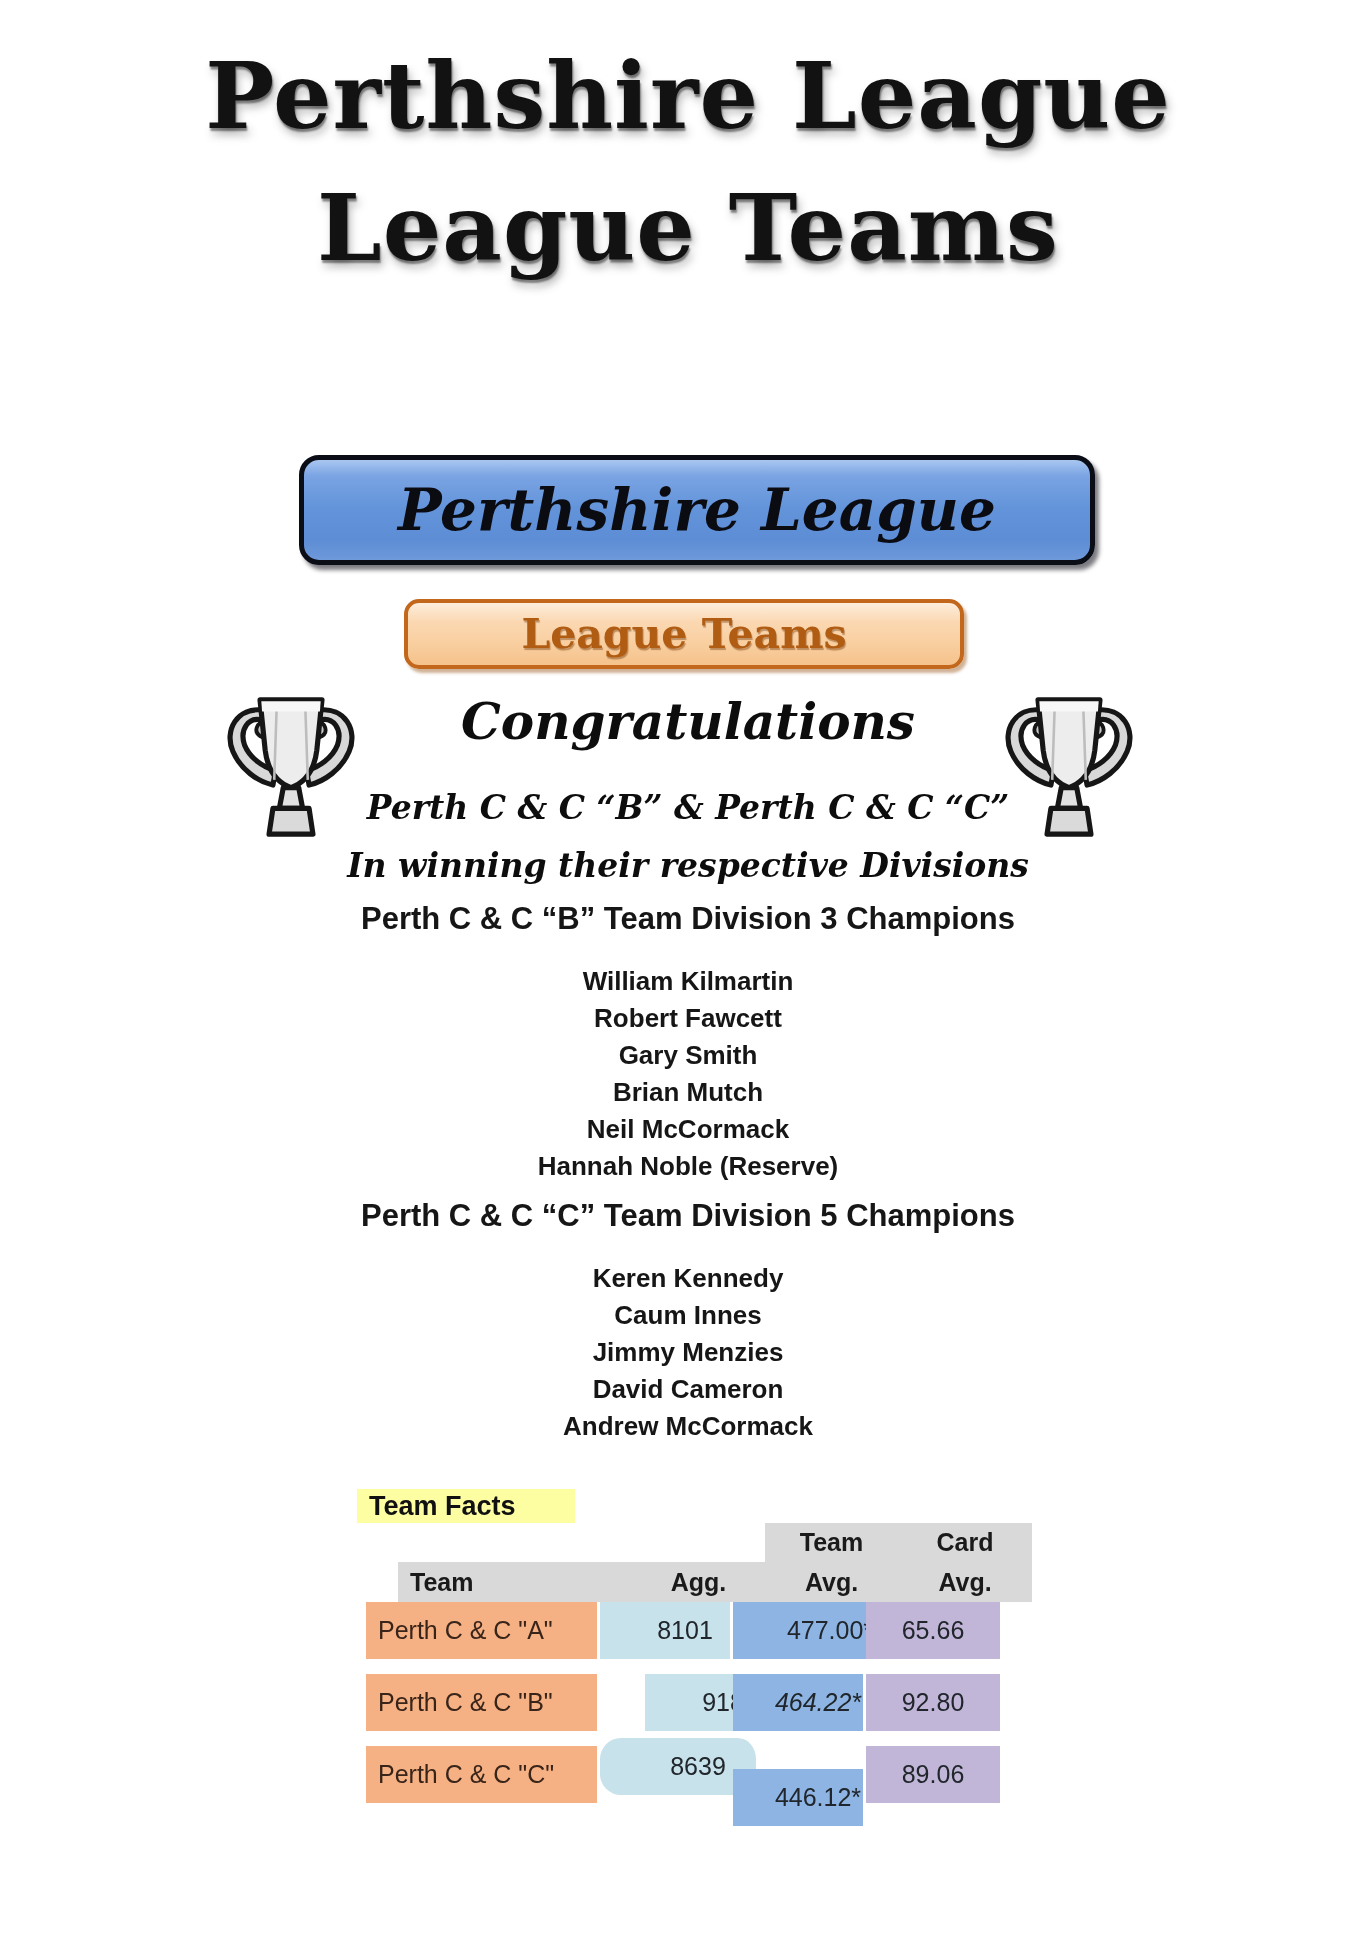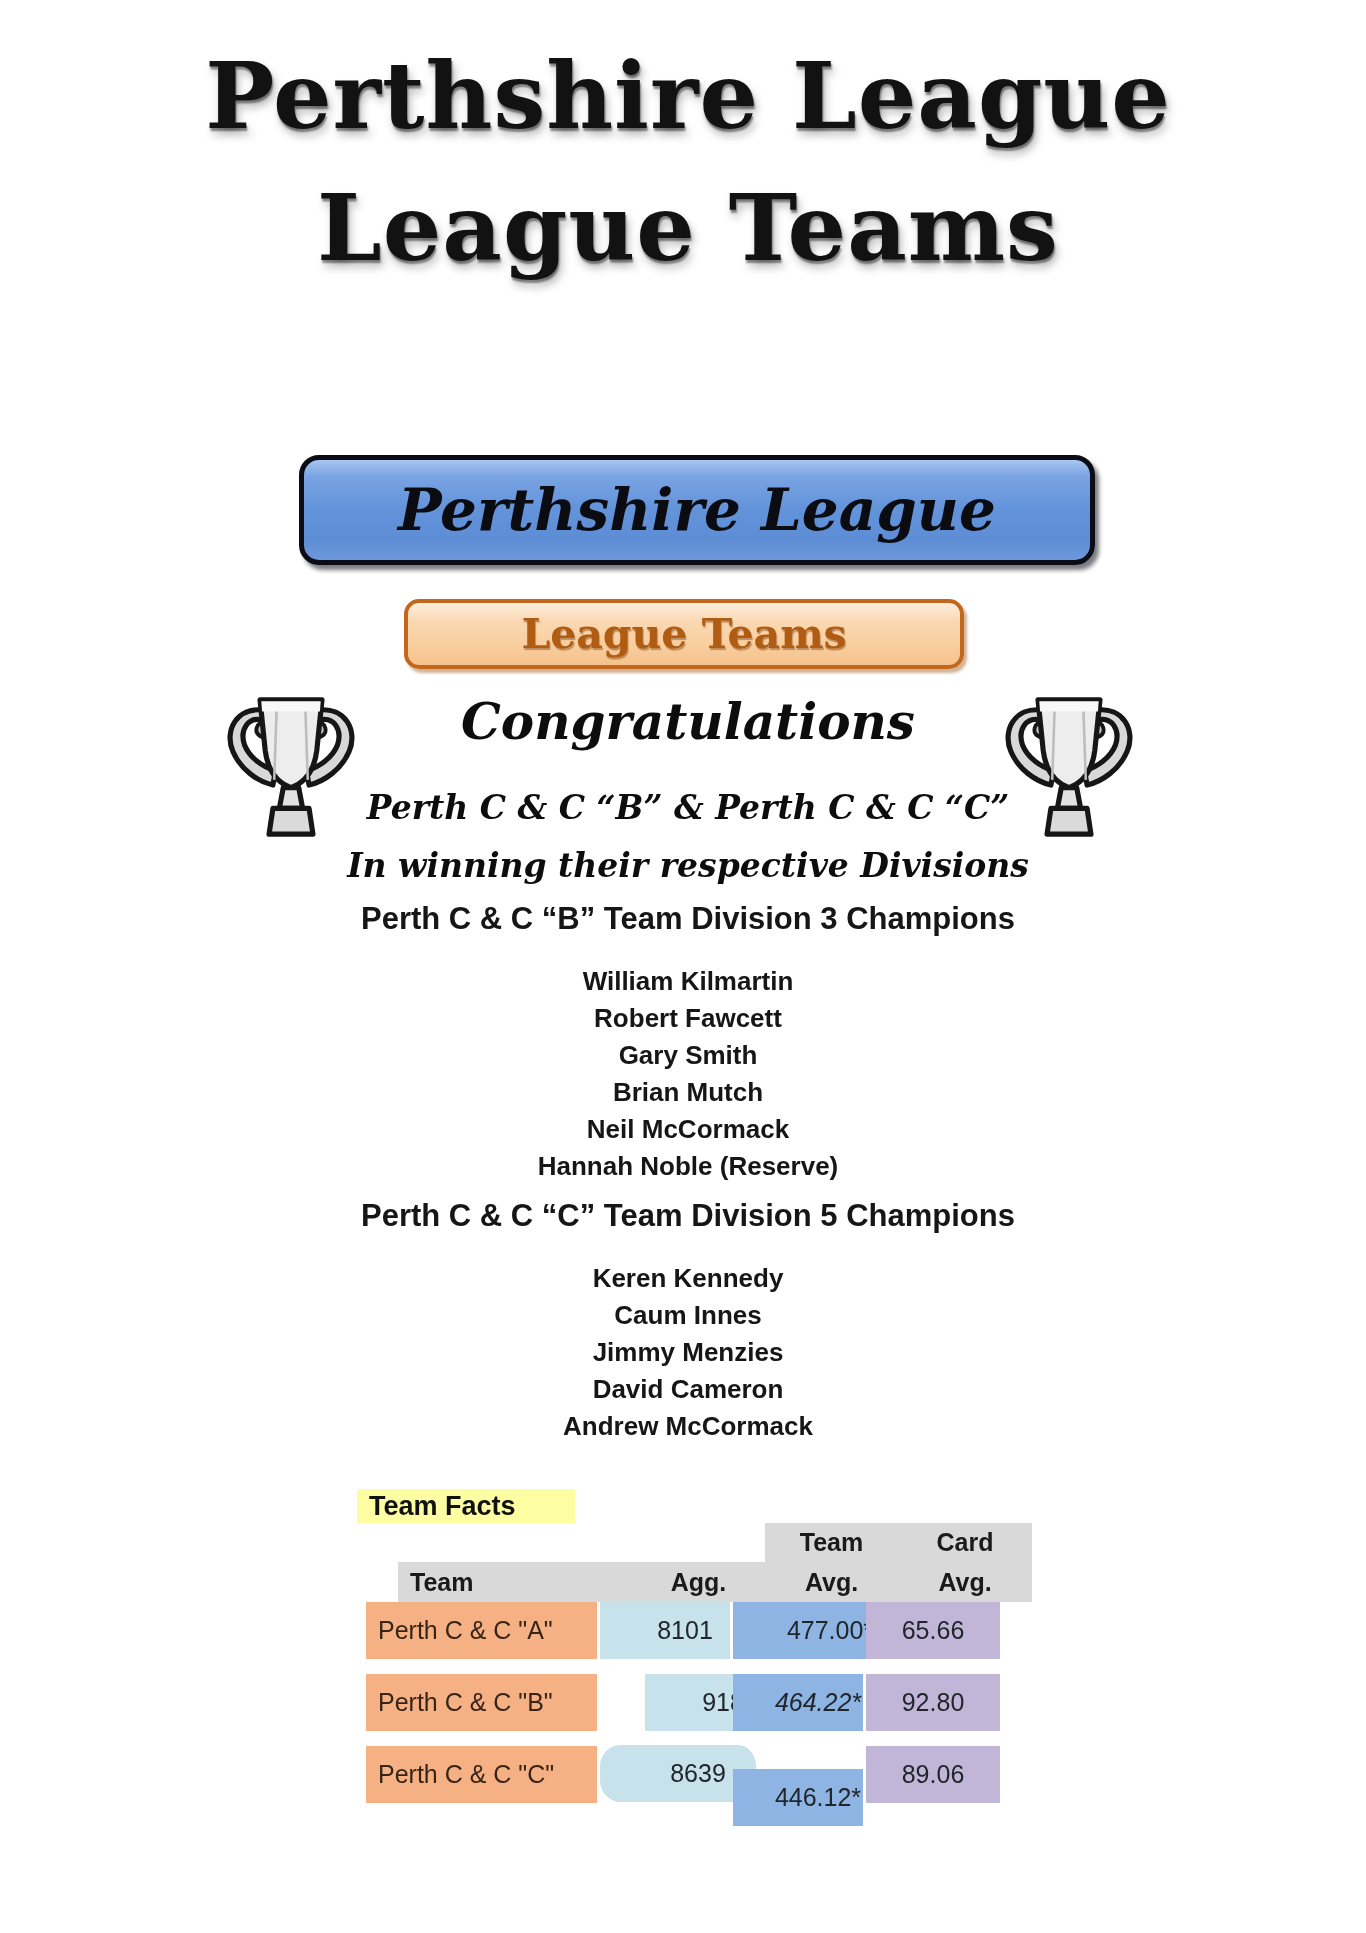--- a/index.html
+++ b/index.html
@@ -184,19 +184,19 @@
 
     <div>
       <div class="cell c-team left sep" style="left:0;top:151px;width:234px;height:57px;">Perth C &amp; C "B"</div>
       <div class="cell c-agg sep" style="left:234px;top:151px;width:133px;height:57px;margin-left:45px;">9187</div>
       <div class="cell c-tavg sep" style="left:367px;top:151px;width:133px;height:57px;font-style:italic;">464.22*</div>
       <div class="cell c-cavg" style="left:500px;top:151px;width:134px;height:57px;">92.80</div>
     </div>
 
     <div>
       <div class="cell c-team left sep" style="left:0;top:223px;width:234px;height:57px;">Perth C &amp; C "C"</div>
-      <div class="cell c-agg sep" style="left:234px;top:222px;width:159px;height:57px;border-radius:21px;">8639</div>
+      <div class="cell c-agg sep" style="left:234px;top:215px;width:159px;height:57px;border-radius:21px;">8639</div>
       <div class="cell c-tavg sep" style="left:367px;top:223px;width:133px;height:57px;margin-top:23px;">446.12*</div>
       <div class="cell c-cavg" style="left:500px;top:223px;width:134px;height:57px;">89.06</div>
     </div>
   </div>
 
 </div>
 
 </body></html>

